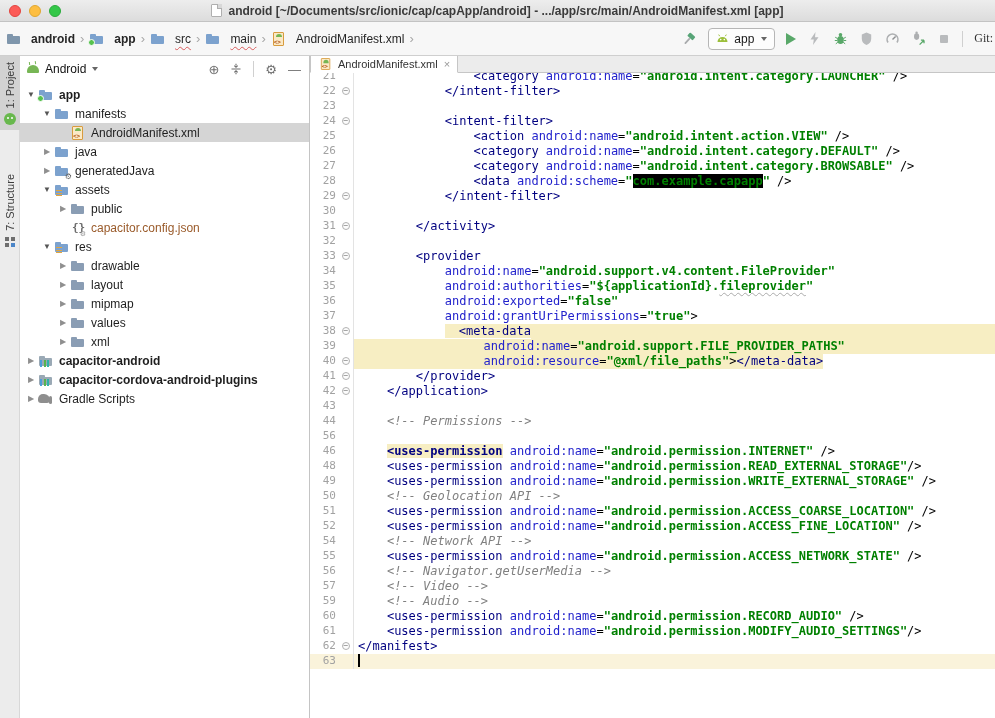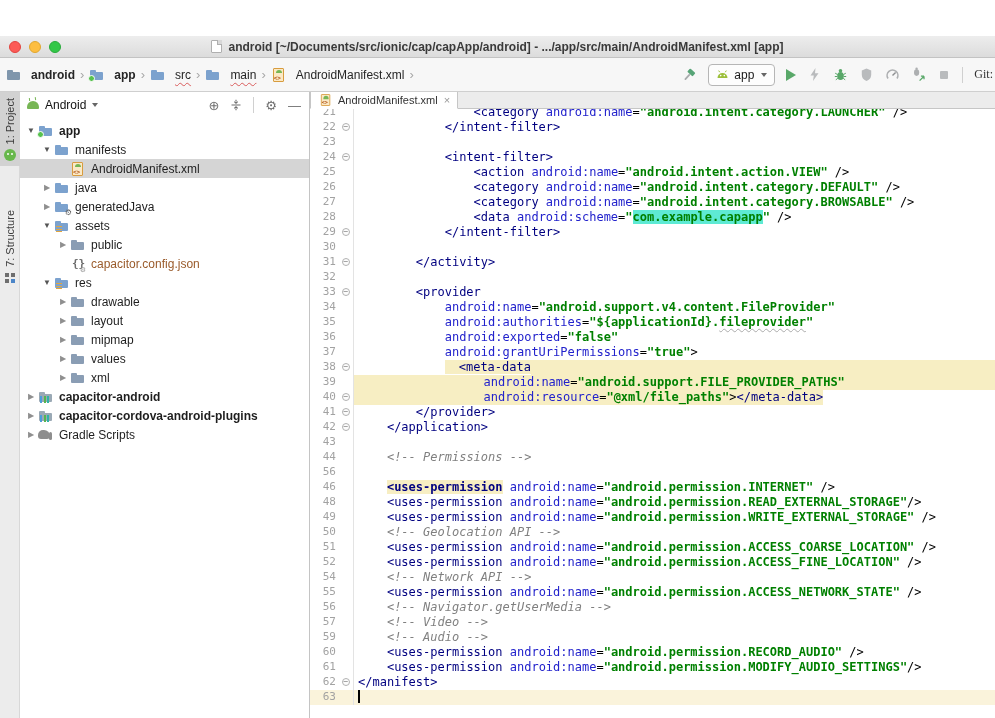--- a/index.html
+++ b/index.html
@@ -2,21 +2,21 @@
 <html><head>
 <meta charset="utf-8">
 <style>
   * { margin:0; padding:0; box-sizing:border-box; }
   html,body { width:995px; height:718px; overflow:hidden; background:#fff;
     font-family:"Liberation Sans","DejaVu Sans",sans-serif; }
   .app { position:relative; width:995px; height:718px; background:#fff; }
 
   
   .titlebar { height:22px; background:linear-gradient(#EDEDED,#DCDCDC);
-    border-bottom:1px solid #C3C3C3; display:flex; align-items:center; position:relative;margin-top:36px; }
+    border-bottom:1px solid #C3C3C3; display:flex; align-items:center; position:relative; }
   .lights { display:flex; gap:8px; padding-left:9px; }
   .light { width:12px; height:12px; border-radius:50%; }
   .light.red { background:#FC5B57; border:1px solid #E2443F; }
   .light.yellow { background:#FDBE41; border:1px solid #E0A730; }
   .light.green { background:#33C748; border:1px solid #2AAB3C; }
   .title-wrap { position:absolute; left:0; right:0; display:flex; justify-content:center;
     align-items:center; gap:6px; pointer-events:none; }
   .doc-ic { width:11px; height:13px; background:#fff; border:1px solid #AFAFAF;
     border-radius:1px; position:relative; }
   .doc-ic::before { content:""; position:absolute; right:-1px; top:-1px; width:4px; height:4px;
@@ -128,21 +128,21 @@
   .fill { flex:1; }
   .ysel { background:#F7EEC3;padding-left:14px; }
   .caret-row { background:#FAF3DB; }
   .caret { display:inline-block; width:1.5px; height:13px; background:#000; vertical-align:-2px; }
   .tk-t  { color:#000080; font-weight:normal; }
   .tk-th { color:#000080; font-weight:bold; background:#F7EEC3; }
   .tk-a  { color:#2222CC; }
   .tk-p  { color:#000; }
   .tk-c  { color:#808080; font-style:italic; }
   .tk-v, .tk-vg, .tk-vw { color:#008000; font-weight:bold; }
-  .tk-vg { background:#5eead4; }
+  .tk-vg { background:#000000; }
   .tk-vw { text-decoration:underline; text-decoration-style:wavy; text-decoration-color:#ABABAB;
     text-decoration-thickness:1px; text-underline-offset:2px; }
 </style>
 </head>
 <body>
 
 <div class="app">
 
   <div class="titlebar">
     <div class="lights">

